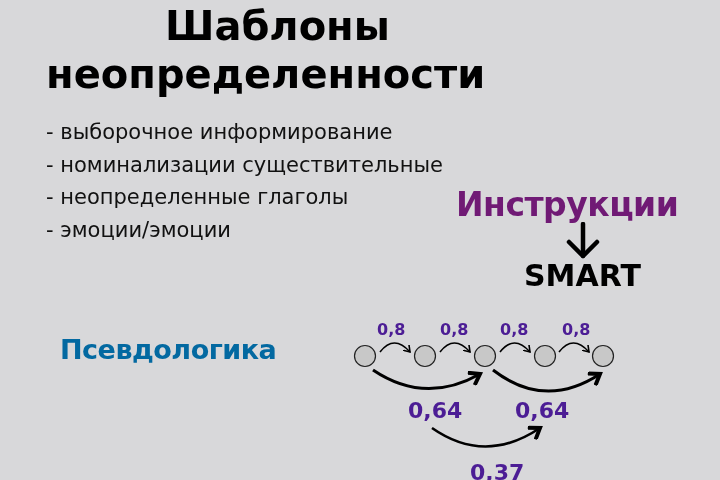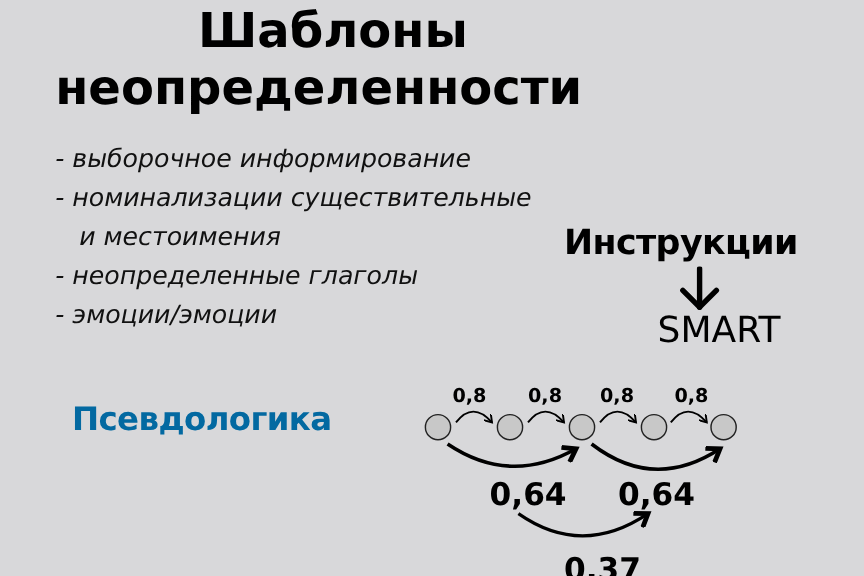--- a/index.html
+++ b/index.html
@@ -22,60 +22,59 @@
     }
     .t1 { top: 2px; left: 165px; }
     .t2 { top: 50px; left: 46px; }
     .list {
       position: absolute; left: 46px; top: 116px;
       margin: 0; padding: 0; list-style: none;
       font-family: "DejaVu Sans", sans-serif;
       font-size: 21px; line-height: 32.5px;
       color: #111;
     }
-    .list li { white-space: nowrap; font-style: italic; }
+    .list li { white-space: nowrap; }
     .list li.indent { padding-left: 20px; }
     .instr {
-      position: absolute; left: 470px; top: 185px;
-      font-weight: bold; font-size: 29px; color: #000000;
+      position: absolute; left: 456px; top: 185px;
+      font-weight: bold; font-size: 33px; color: #701a75;
       letter-spacing: -0.5px;
     }
     .arrow-down {
       position: absolute; left: 563px; top: 222px; width: 40px; height: 40px;
     }
     .smart {
-      position: absolute; left: 548px; top: 258px;
-      font-weight: normal; font-size: 30px; color: #000;
+      position: absolute; left: 524px; top: 258px;
+      font-weight: bold; font-size: 30px; color: #000;
       letter-spacing: 0px;
     }
     .pseudo {
       position: absolute; left: 60px; top: 334px;
       font-weight: bold; font-size: 27px; color: #0369a1;
       letter-spacing: -0.5px;
     }
     .diagram { position: absolute; left: 0; top: 0; width: 720px; height: 480px; }
     .lbl {
-      position: absolute; font-weight: bold; color: #000000;
+      position: absolute; font-weight: bold; color: #4c1d95;
       font-family: "DejaVu Sans", sans-serif;
     }
     .lbl.s { font-size: 16px; }
-    .lbl.m { font-size: 26px; }
+    .lbl.m { font-size: 22px; }
   </style>
 </head>
 <body>
 
 <div>
   <div class="title t1">Шаблоны</div>
   <div class="title t2">неопределенности</div>
 </div>
 
 <ul class="list">
   <li>- выборочное информирование</li>
   <li>- номинализации существительные</li>
-  <li class="indent">и местоимения</li>
   <li>- неопределенные глаголы</li>
   <li>- эмоции/эмоции</li>
 </ul>
 
 <div class="instr">Инструкции</div>
 <svg class="arrow-down" viewBox="0 0 40 40">
   <line x1="20" y1="2" x2="20" y2="34" stroke="#000" stroke-width="4.5" stroke-linecap="round"></line>
   <polyline points="6,20 20,34 34,20" fill="none" stroke="#000" stroke-width="4.5" stroke-linecap="round" stroke-linejoin="round"></polyline>
 </svg>
 <div class="smart">SMART</div>

